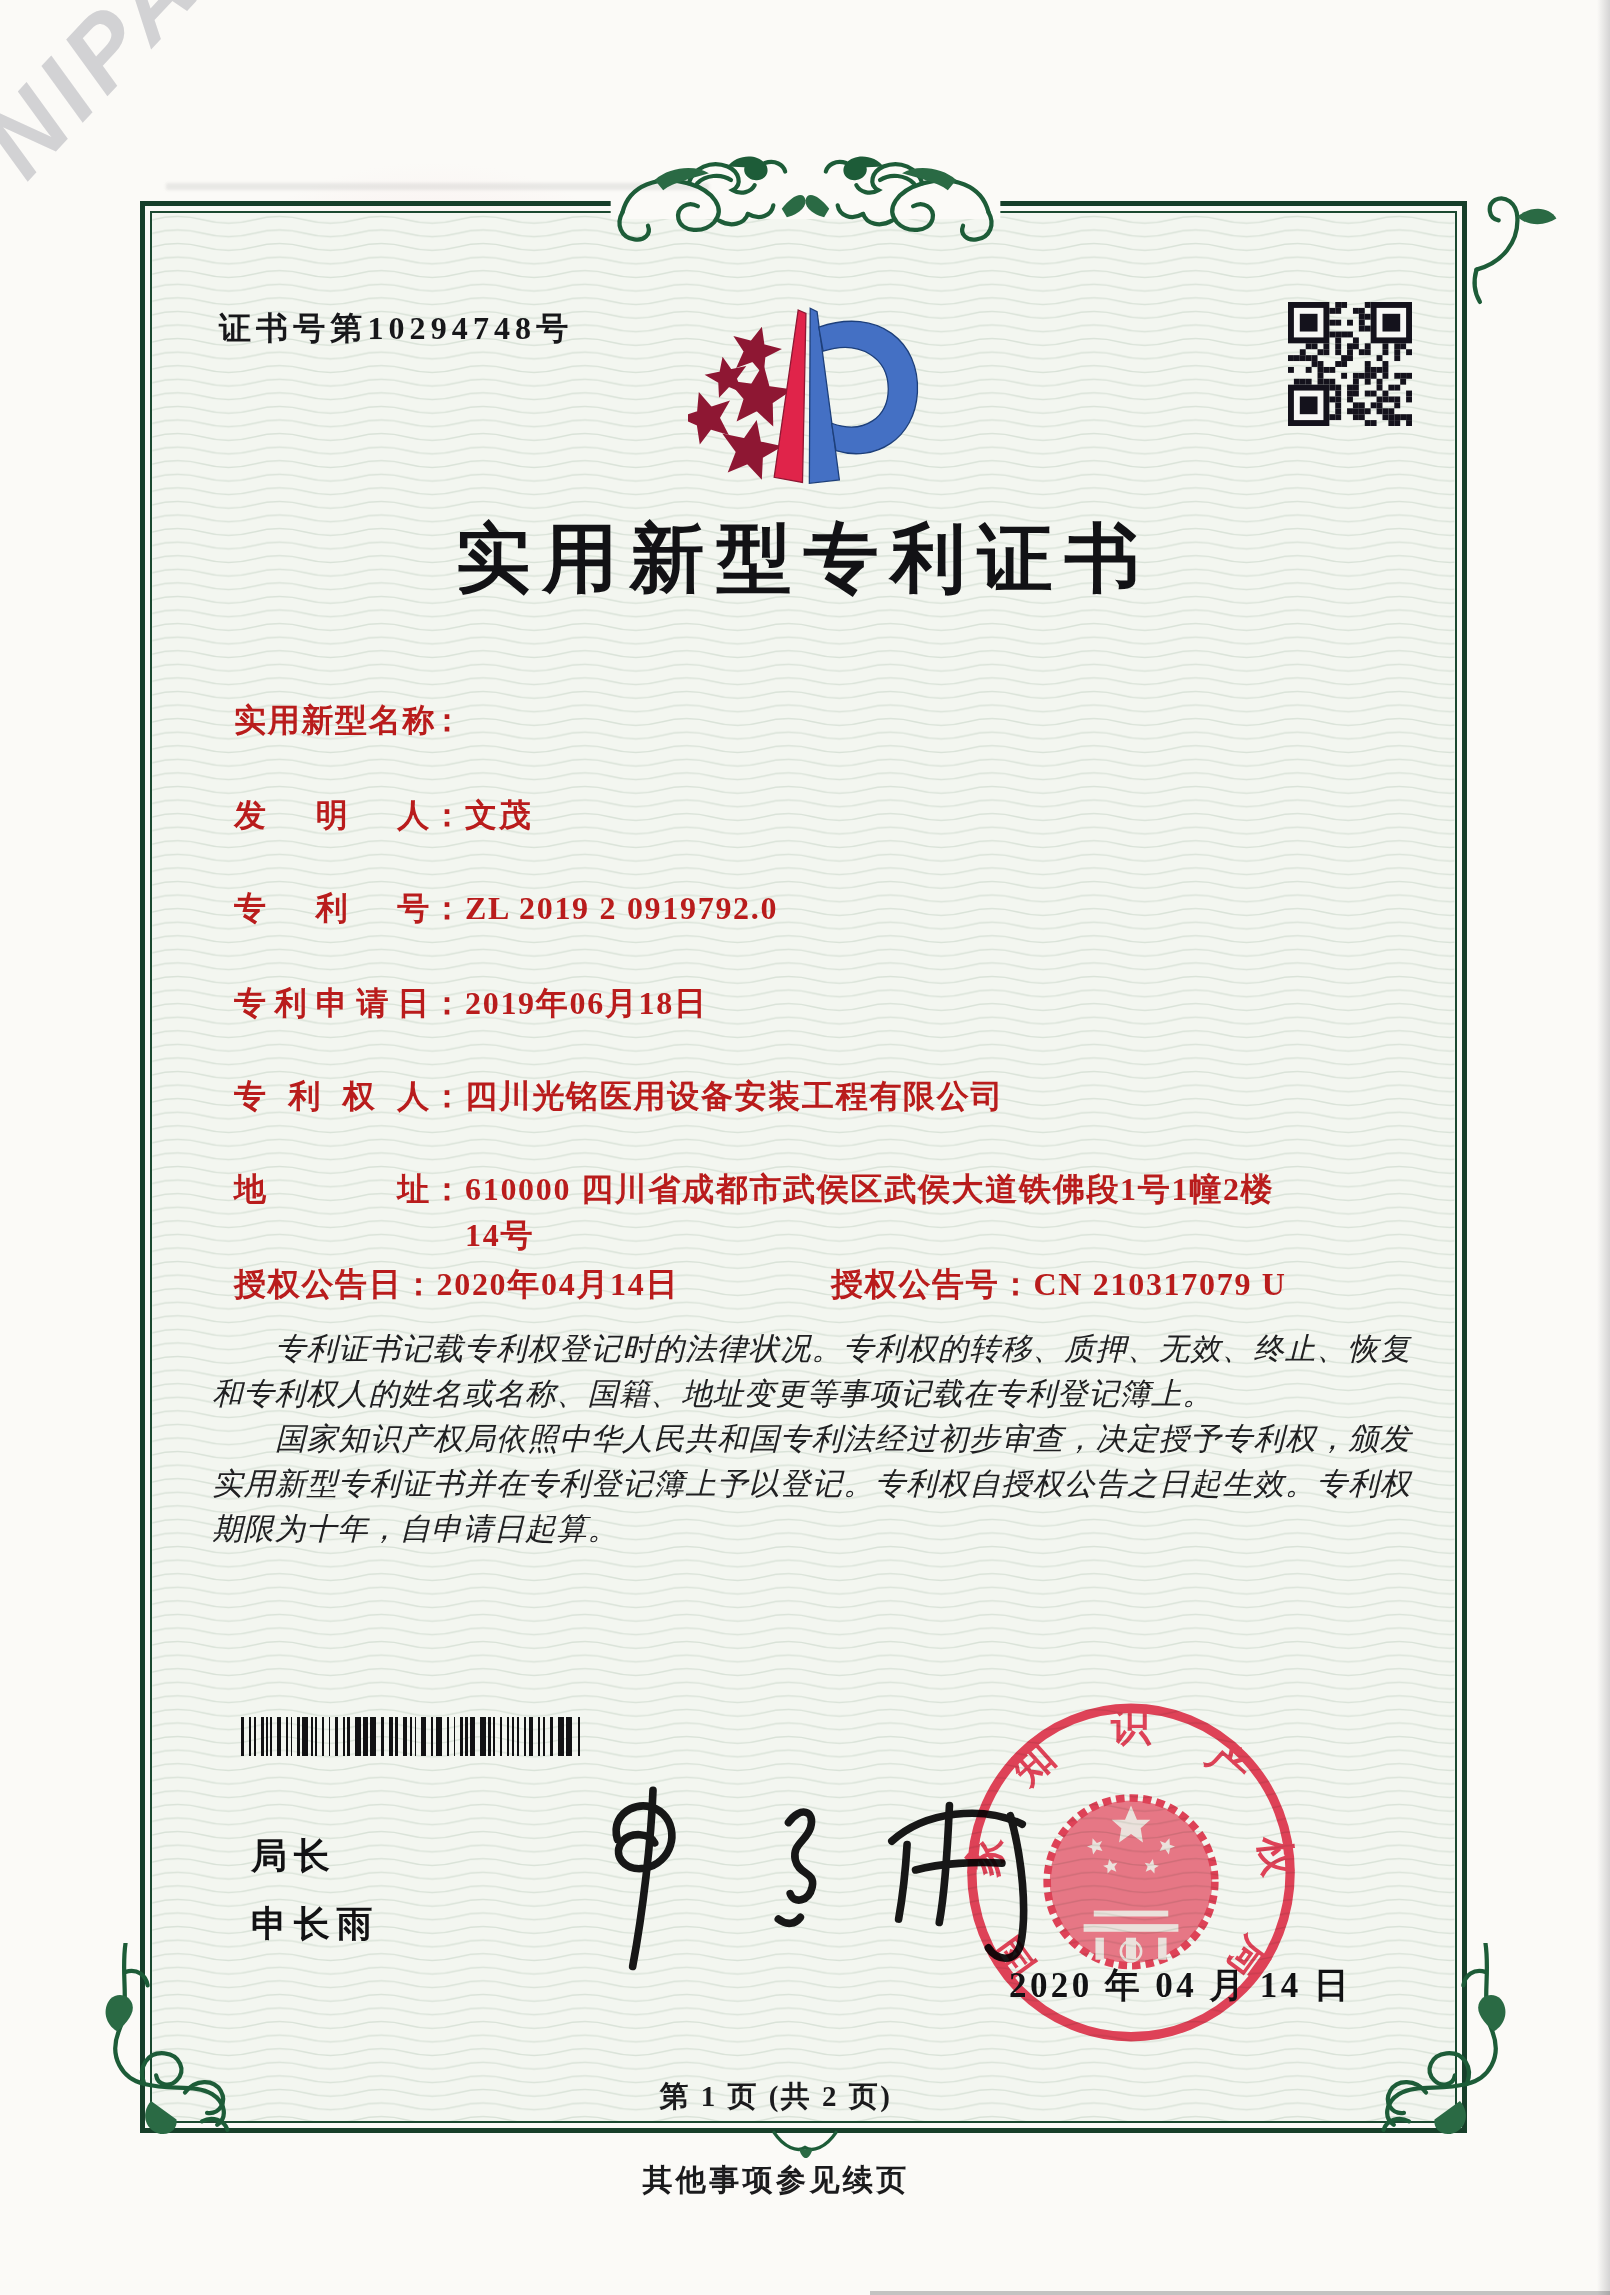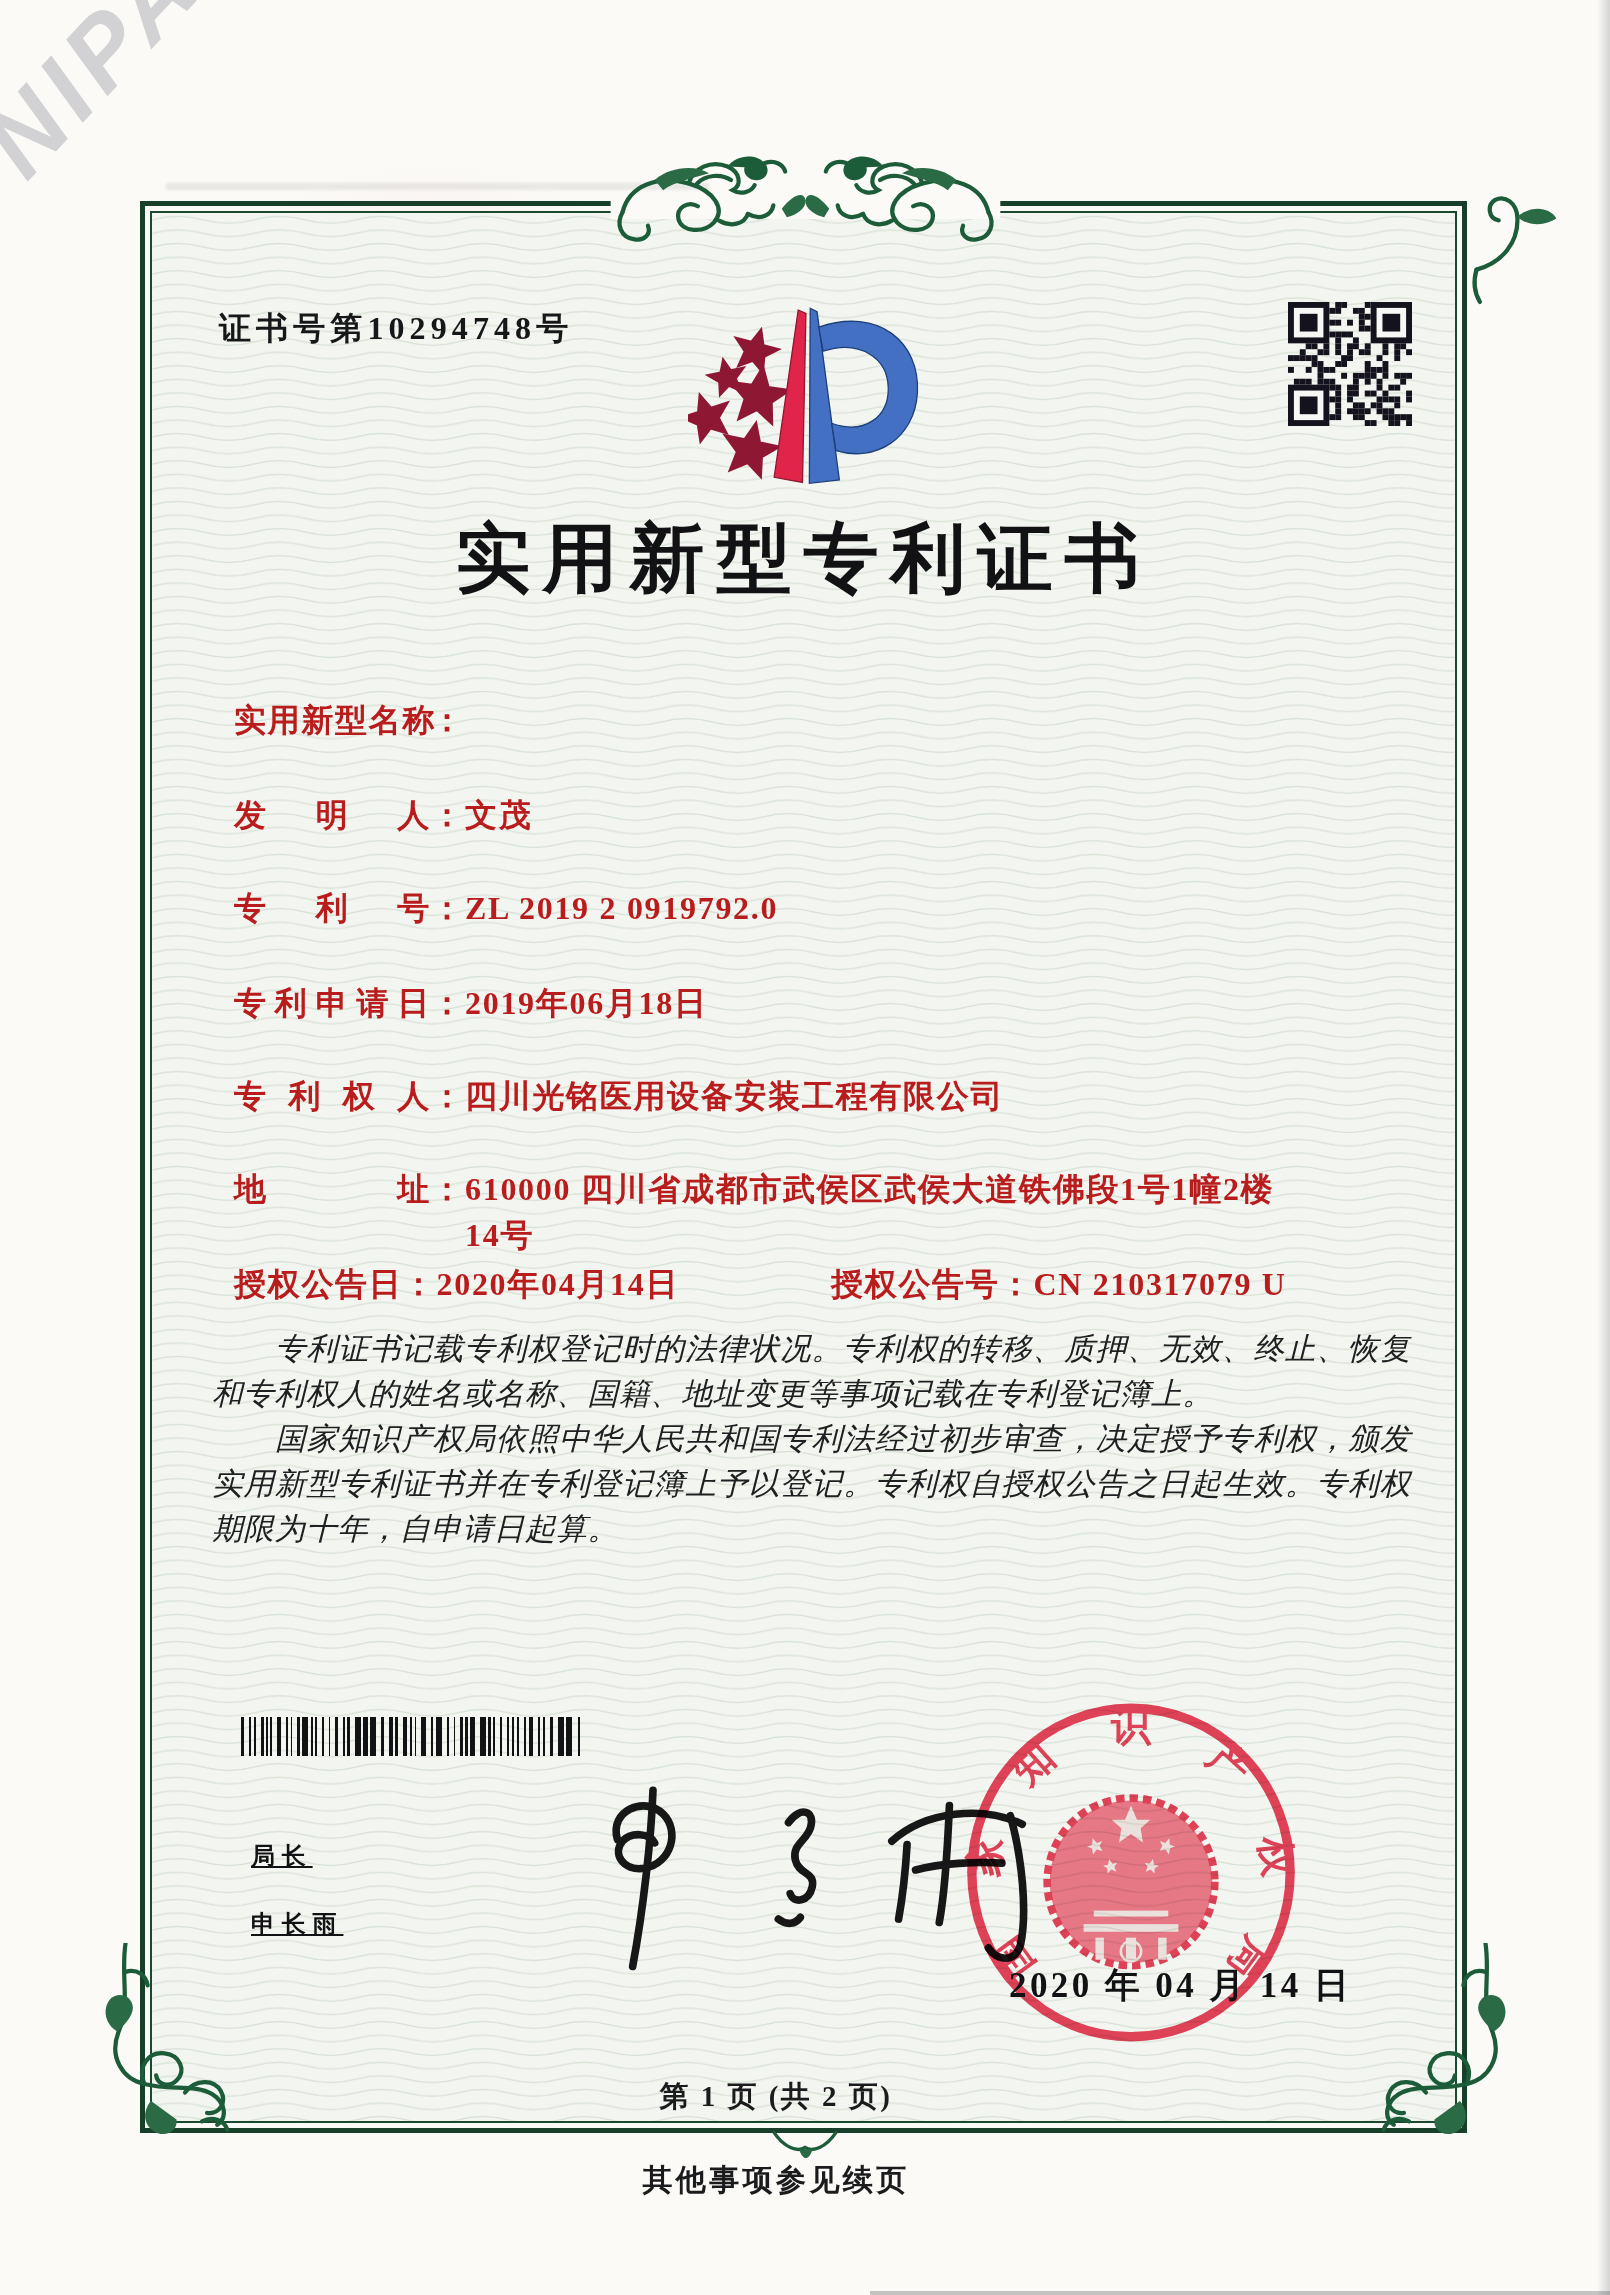--- a/index.html
+++ b/index.html
@@ -46,21 +46,21 @@
   .grant-label{display:inline-block; white-space:nowrap;}
   .grant-group2{position:absolute; left:597px; top:0; display:flex; white-space:nowrap;align-items:flex-end;}
   .paras{position:absolute; left:212px; top:1327px; width:1199px;
     font-size:30.5px; line-height:45px; color:#202022; font-style:italic; letter-spacing:0.8px;}
   .paras p{margin:0; text-indent:63px; text-align:justify;}
   .barcode{position:absolute; left:241px; top:1717px; width:417px; height:39px;
     display:flex; align-items:stretch; overflow:hidden;}
   .barcode span{display:inline-block; height:100%; background:#121214; flex:none;}
   .director{position:absolute; left:251px; top:1822px;
     font-family:"Liberation Sans","DejaVu Sans",sans-serif;
-    font-size:24px; font-weight:600; line-height:68px; letter-spacing:6.8px; color:#121214;text-decoration:underline;}
+    font-size:36px; font-weight:600; line-height:68px; letter-spacing:6.8px; color:#121214;}
   .sig-svg{position:absolute; left:509px; top:1785px; width:559px; height:197px;}
   .seal-svg{position:absolute; left:960px; top:1697px; width:342px; height:351px;
     mix-blend-mode:multiply; opacity:.93;}
   .seal-date{position:absolute; left:1009px; top:1962px; font-size:35px; font-weight:600;
     letter-spacing:3.4px; color:#121214;}
   .page-info{position:absolute; left:140px; top:2068px; width:1272px; text-align:center;
     font-size:29px; font-weight:600; color:#1b1b1d; letter-spacing:2.5px;margin-top:9px;}
   .footer-note{position:absolute; left:140px; top:2160px; width:1272px; text-align:center;
     font-size:30px; font-weight:600; color:#1b1b1d; letter-spacing:3.4px;}
 </style>

